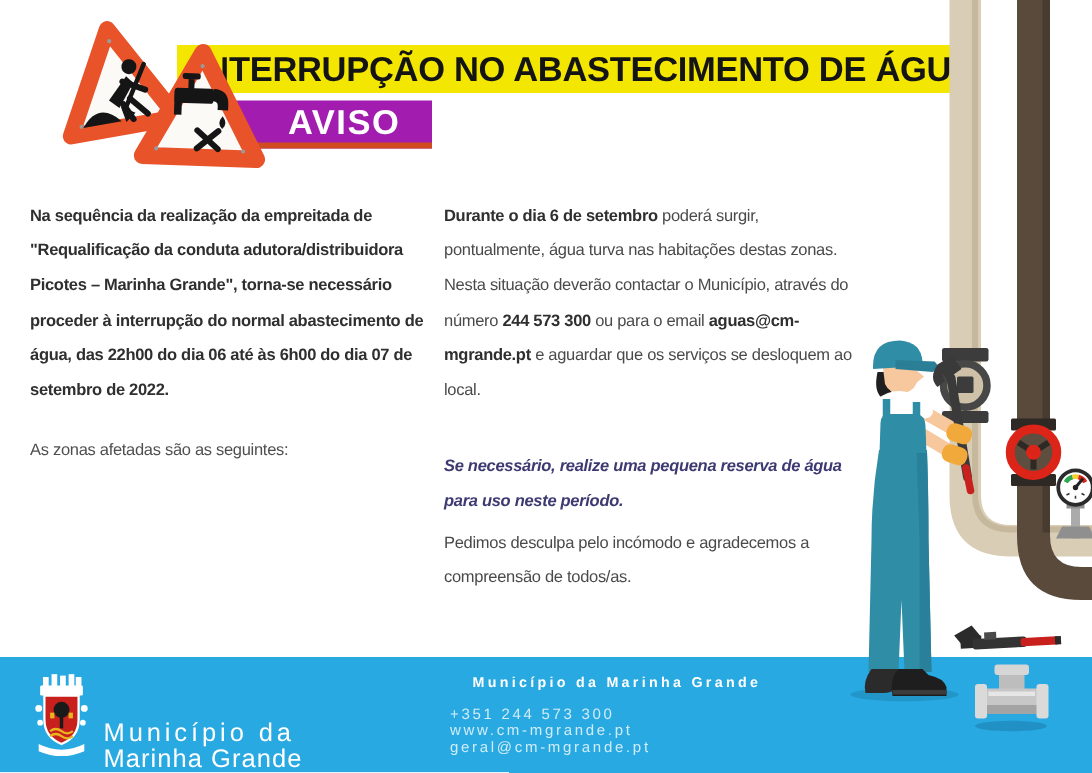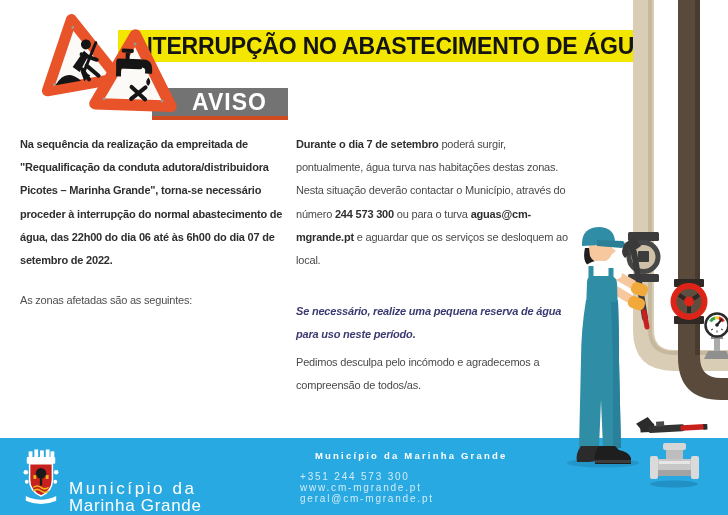--- a/index.html
+++ b/index.html
@@ -11,21 +11,21 @@
   .banner-yellow{
     position:absolute;left:118px;top:30px;width:532px;height:32px;
     background:#F3E600;z-index:1;
   }
   .banner-yellow span{
     display:block;padding-left:12px;font-size:23px;font-weight:700;
     line-height:33px;color:#141414;letter-spacing:-0.2px;white-space:nowrap;
   }
   .banner-orange{
     position:absolute;left:152px;top:67px;width:136px;height:28px;
-    background:#737373;border-bottom:4px solid #D04B1F;z-index:2;margin-top:21px;
+    background:#a21caf;border-bottom:4px solid #D04B1F;z-index:2;
   }
   .banner-orange span{
     display:block;padding-left:40px;font-size:23px;font-weight:700;
     line-height:29px;color:#fff;letter-spacing:1px;
   }
   .signs{position:absolute;left:26px;top:5px;width:172px;height:120px;z-index:4;}
   
   .col-text{position:absolute;color:#2F2F2F;font-size:11px;line-height:23.2px;letter-spacing:-0.2px;}
   .lp1{left:20px;top:122px;width:278px;font-weight:700;}
   .lp2{left:20px;top:278px;width:278px;color:#4F4F4F;font-weight:400;}
@@ -93,21 +93,21 @@
         <path d="M8 -14 Q18 -14 18 -4 L18 0 L11 0 L11 -3 Q11 -6 6 -6 Z"></path>
         <path d="M14.5 4 Q18.6 9 14.5 12.5 Q10.4 9 14.5 4 Z"></path>
         <path d="M-2 14 L12 26 M12 14 L-2 26" stroke="#151515" stroke-width="4" stroke-linecap="round" fill="none"></path>
       </g>
     </g>
   </svg>
 
   <p class="col-text lp1">Na sequência da realização da empreitada de "Requalificação da conduta adutora/distribuidora Picotes – Marinha Grande", torna-se necessário proceder à interrupção do normal abastecimento de água, das 22h00 do dia 06 até às 6h00 do dia 07 de setembro de 2022.</p>
   <p class="col-text lp2">As zonas afetadas são as seguintes:</p>
 
-  <p class="col-text rp1"><span class="b">Durante o dia 7 de setembro</span><span> poderá surgir, pontualmente, água turva nas habitações destas zonas. Nesta situação deverão contactar o Município, através do número </span><span class="b">244 573 300</span><span> ou para o turva </span><span class="b">aguas@cm-mgrande.pt</span><span> e aguardar que os serviços se desloquem ao local.</span></p>
+  <p class="col-text rp1"><span class="b">Durante o dia 6 de setembro</span><span> poderá surgir, pontualmente, água turva nas habitações destas zonas. Nesta situação deverão contactar o Município, através do número </span><span class="b">244 573 300</span><span> ou para o email </span><span class="b">aguas@cm-mgrande.pt</span><span> e aguardar que os serviços se desloquem ao local.</span></p>
   <p class="col-text rp2">Se necessário, realize uma pequena reserva de água para uso neste período.</p>
   <p class="col-text rp3">Pedimos desculpa pelo incómodo e agradecemos a compreensão de todos/as.</p>
 
   <div class="footer">
     <svg class="crest" viewBox="0 0 40 62">
       <g fill="#FFFFFF">
         <rect x="7" y="4" width="4" height="7"></rect>
           <rect x="13" y="2" width="4" height="9"></rect>
           <rect x="19" y="3" width="4" height="8"></rect>
           <rect x="25" y="2" width="4" height="9"></rect>

